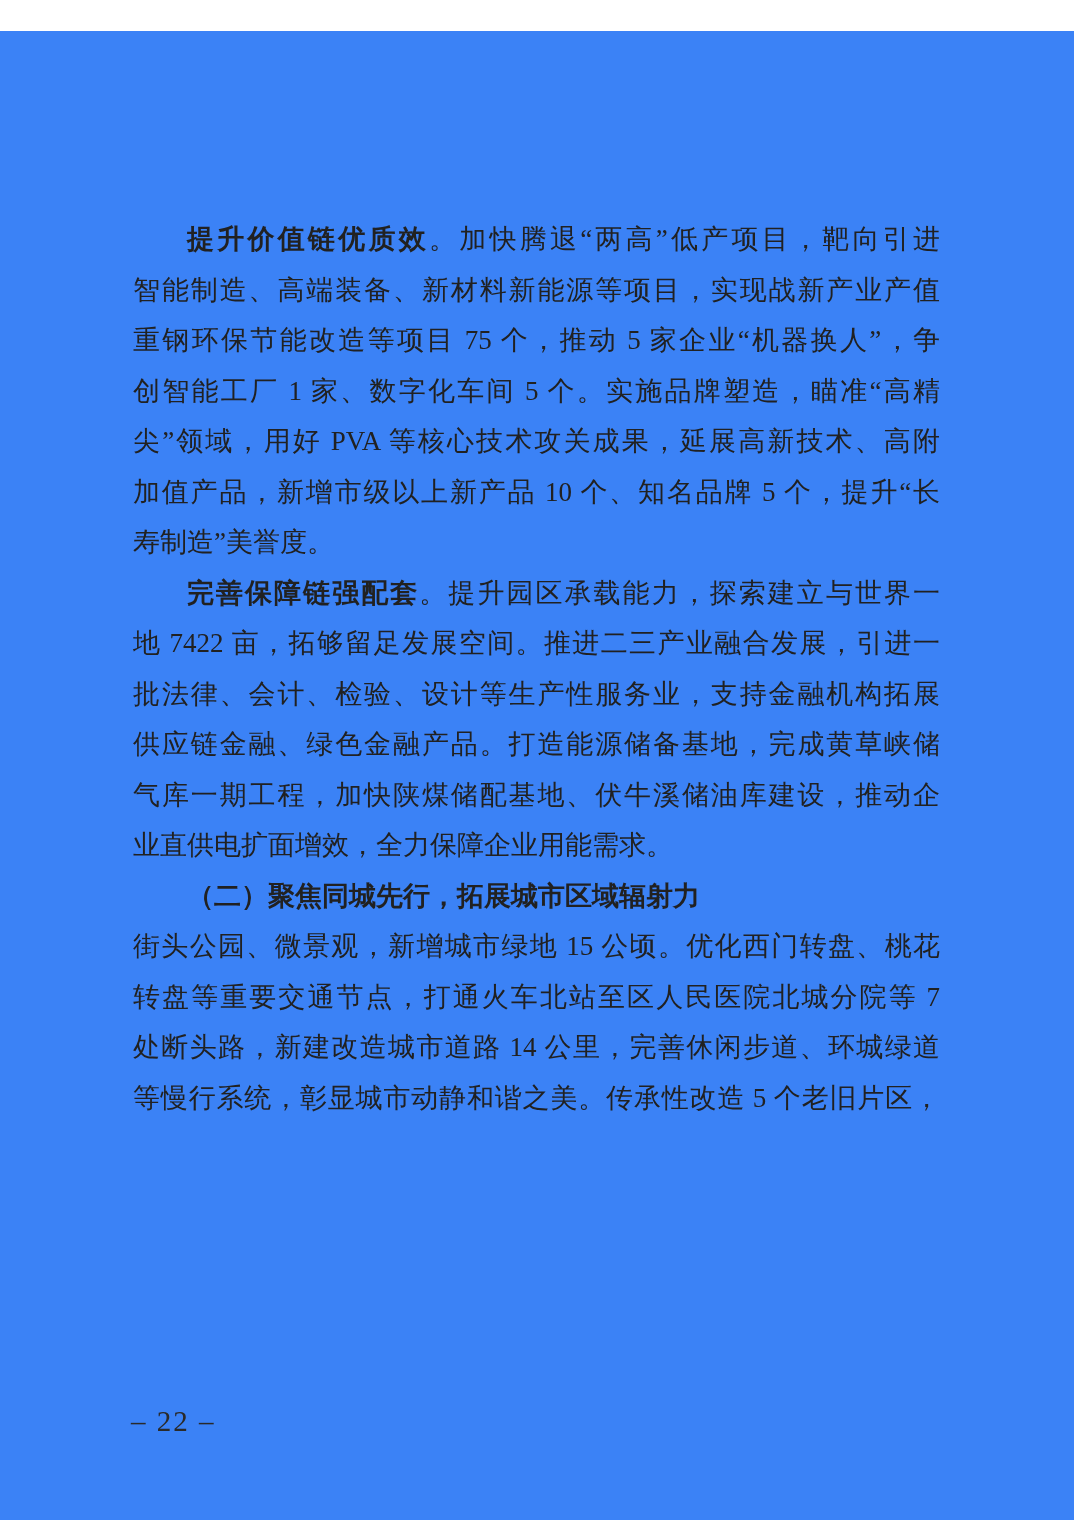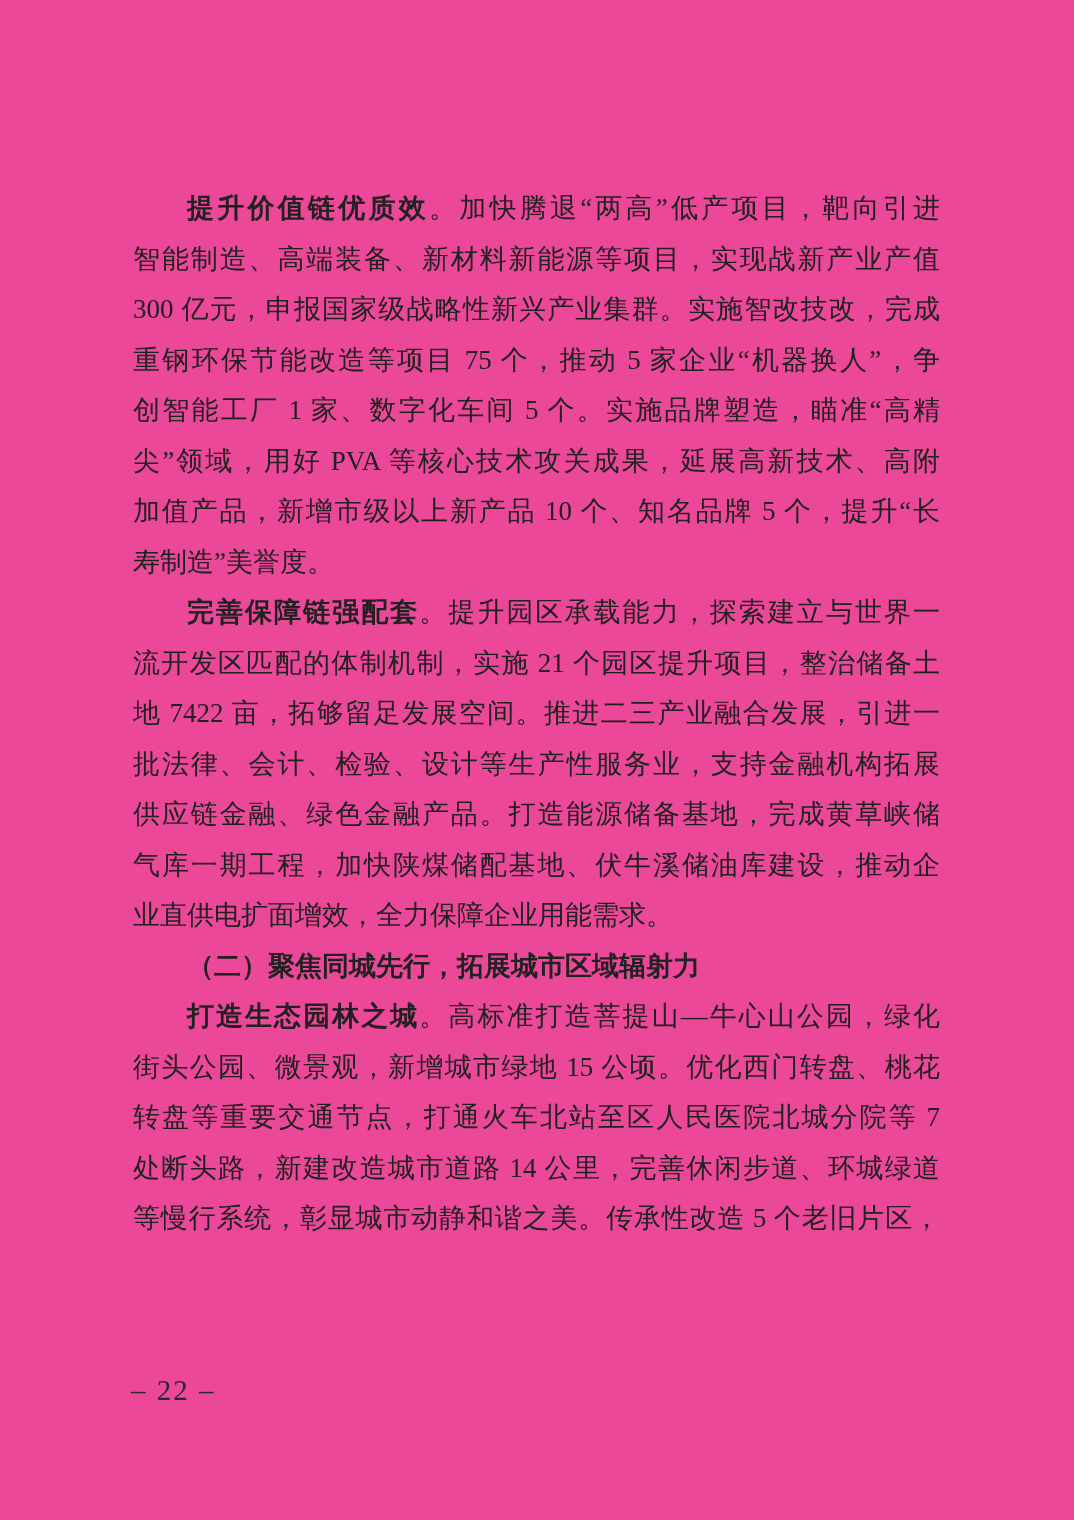--- a/index.html
+++ b/index.html
@@ -11,21 +11,22 @@
     height: 1520px;
     background: #ffffff;
     position: relative;
     overflow: hidden;
     font-family: "Liberation Serif", "DejaVu Serif", serif;
     color: #212121;
   }
   .page {
     position: absolute;
     inset: 0;
-    background: #ec4899;
+    background: #3b82f6;
+    margin-top: 31px;
   }
   .content {
     position: absolute;
     left: 133px;
     top: 183px;
     width: 807px;
   }
   .line {
     height: 50.5px;
     line-height: 50.5px;
@@ -60,34 +61,31 @@
     color: #2a2a2a;
   }
 </style>
 </head>
 <body>
 
 <div class="page">
   <main class="content" id="doc-body">
       <div class="line indented"><span class="lead">提升价值链优质效</span><span>。加快腾退“两高”低产项目，靶向引进</span></div>
       <div class="line"><span>智能制造、高端装备、新材料新能源等项目，实现战新产业产值</span></div>
-      <div class="line"><span>300 亿元，申报国家级战略性新兴产业集群。实施智改技改，完成</span></div>
       <div class="line"><span>重钢环保节能改造等项目 75 个，推动 5 家企业“机器换人”，争</span></div>
       <div class="line"><span>创智能工厂 1 家、数字化车间 5 个。实施品牌塑造，瞄准“高精</span></div>
       <div class="line"><span>尖”领域，用好 PVA 等核心技术攻关成果，延展高新技术、高附</span></div>
       <div class="line"><span>加值产品，新增市级以上新产品 10 个、知名品牌 5 个，提升“长</span></div>
       <div class="line left"><span>寿制造”美誉度。</span></div>
       <div class="line indented"><span class="lead">完善保障链强配套</span><span>。提升园区承载能力，探索建立与世界一</span></div>
-      <div class="line"><span>流开发区匹配的体制机制，实施 21 个园区提升项目，整治储备土</span></div>
       <div class="line"><span>地 7422 亩，拓够留足发展空间。推进二三产业融合发展，引进一</span></div>
       <div class="line"><span>批法律、会计、检验、设计等生产性服务业，支持金融机构拓展</span></div>
       <div class="line"><span>供应链金融、绿色金融产品。打造能源储备基地，完成黄草峡储</span></div>
       <div class="line"><span>气库一期工程，加快陕煤储配基地、伏牛溪储油库建设，推动企</span></div>
       <div class="line left"><span>业直供电扩面增效，全力保障企业用能需求。</span></div>
       <div class="line indented left heading"><span>（二）聚焦同城先行，拓展城市区域辐射力</span></div>
-      <div class="line indented"><span class="lead">打造生态园林之城</span><span>。高标准打造菩提山—牛心山公园，绿化</span></div>
       <div class="line"><span>街头公园、微景观，新增城市绿地 15 公顷。优化西门转盘、桃花</span></div>
       <div class="line"><span>转盘等重要交通节点，打通火车北站至区人民医院北城分院等 7</span></div>
       <div class="line"><span>处断头路，新建改造城市道路 14 公里，完善休闲步道、环城绿道</span></div>
       <div class="line"><span>等慢行系统，彰显城市动静和谐之美。传承性改造 5 个老旧片区，</span></div>
     </main>
   <div class="footer">– 22 –</div>
 </div>
 
 </body></html>

